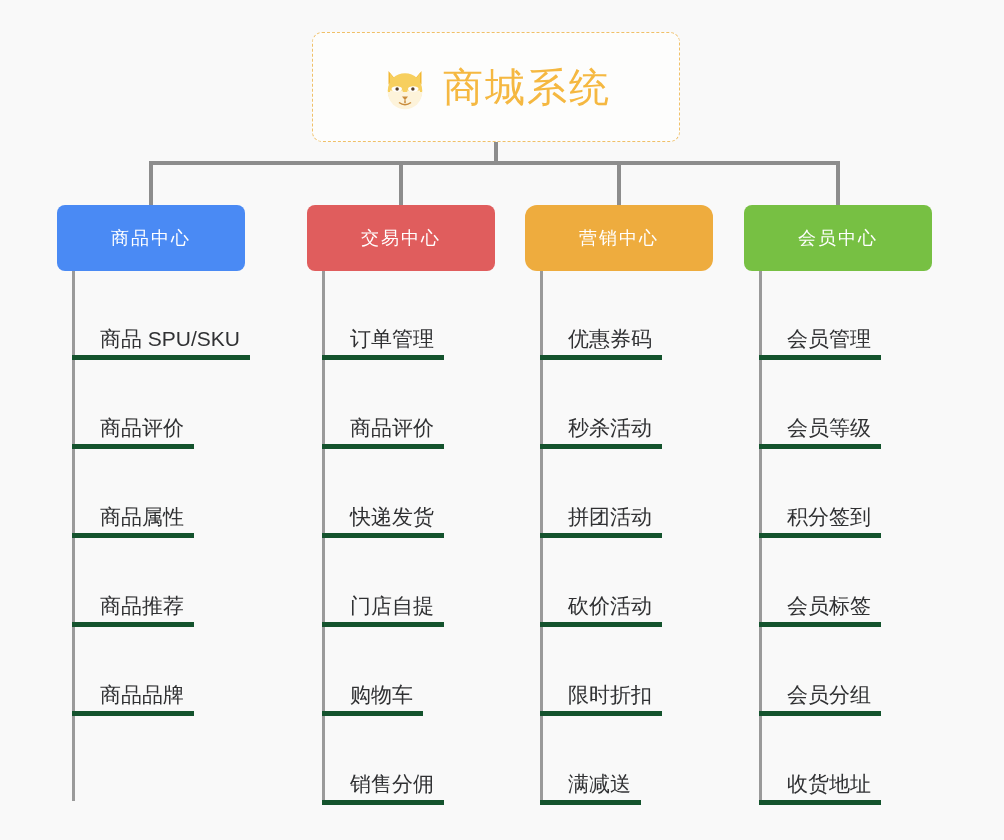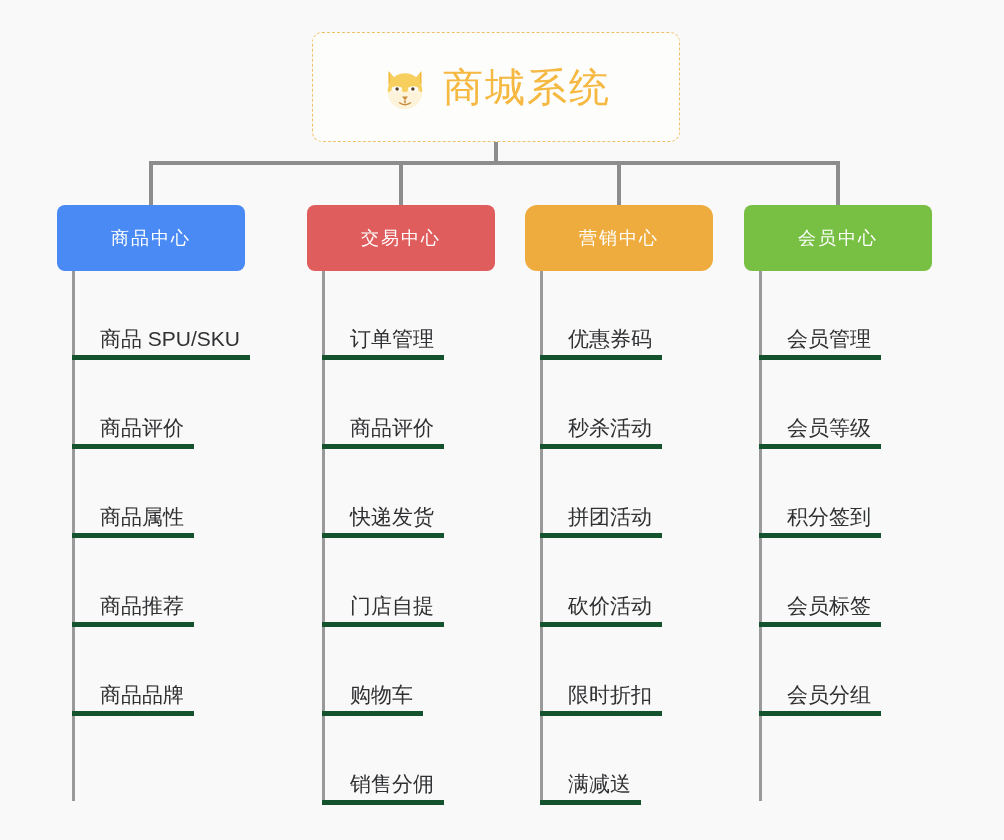--- a/index.html
+++ b/index.html
@@ -258,16 +258,19 @@
         </div>
       <div class="leaf-item">
           <span class="leaf-text">积分签到</span>
         </div>
       <div class="leaf-item">
           <span class="leaf-text">会员标签</span>
         </div>
       <div class="leaf-item">
           <span class="leaf-text">会员分组</span>
         </div>
+      <div class="leaf-item">
+          <span class="leaf-text">收货地址</span>
+        </div>
     </div>
   </div>
 
 </div>
 
 </body></html>

